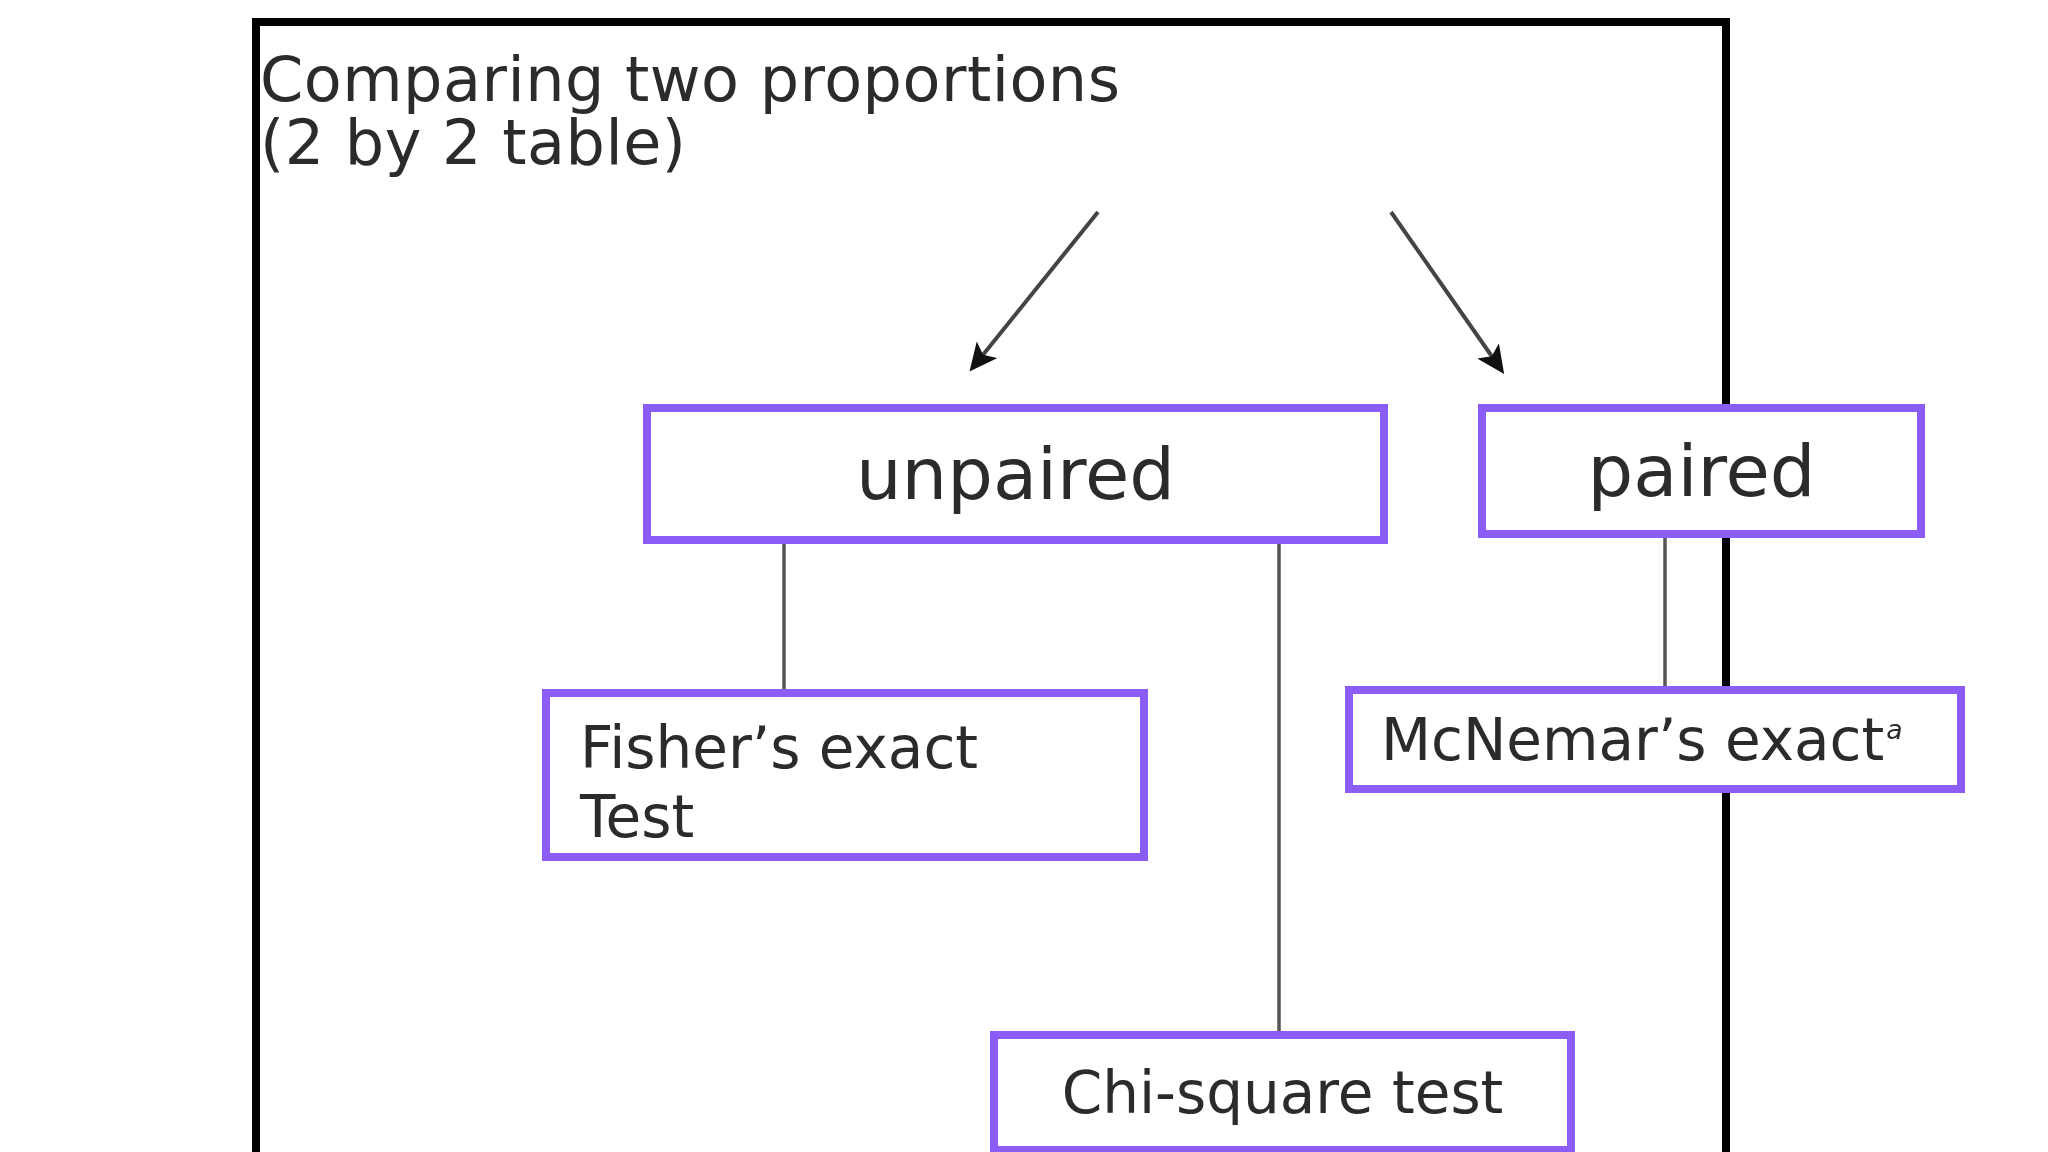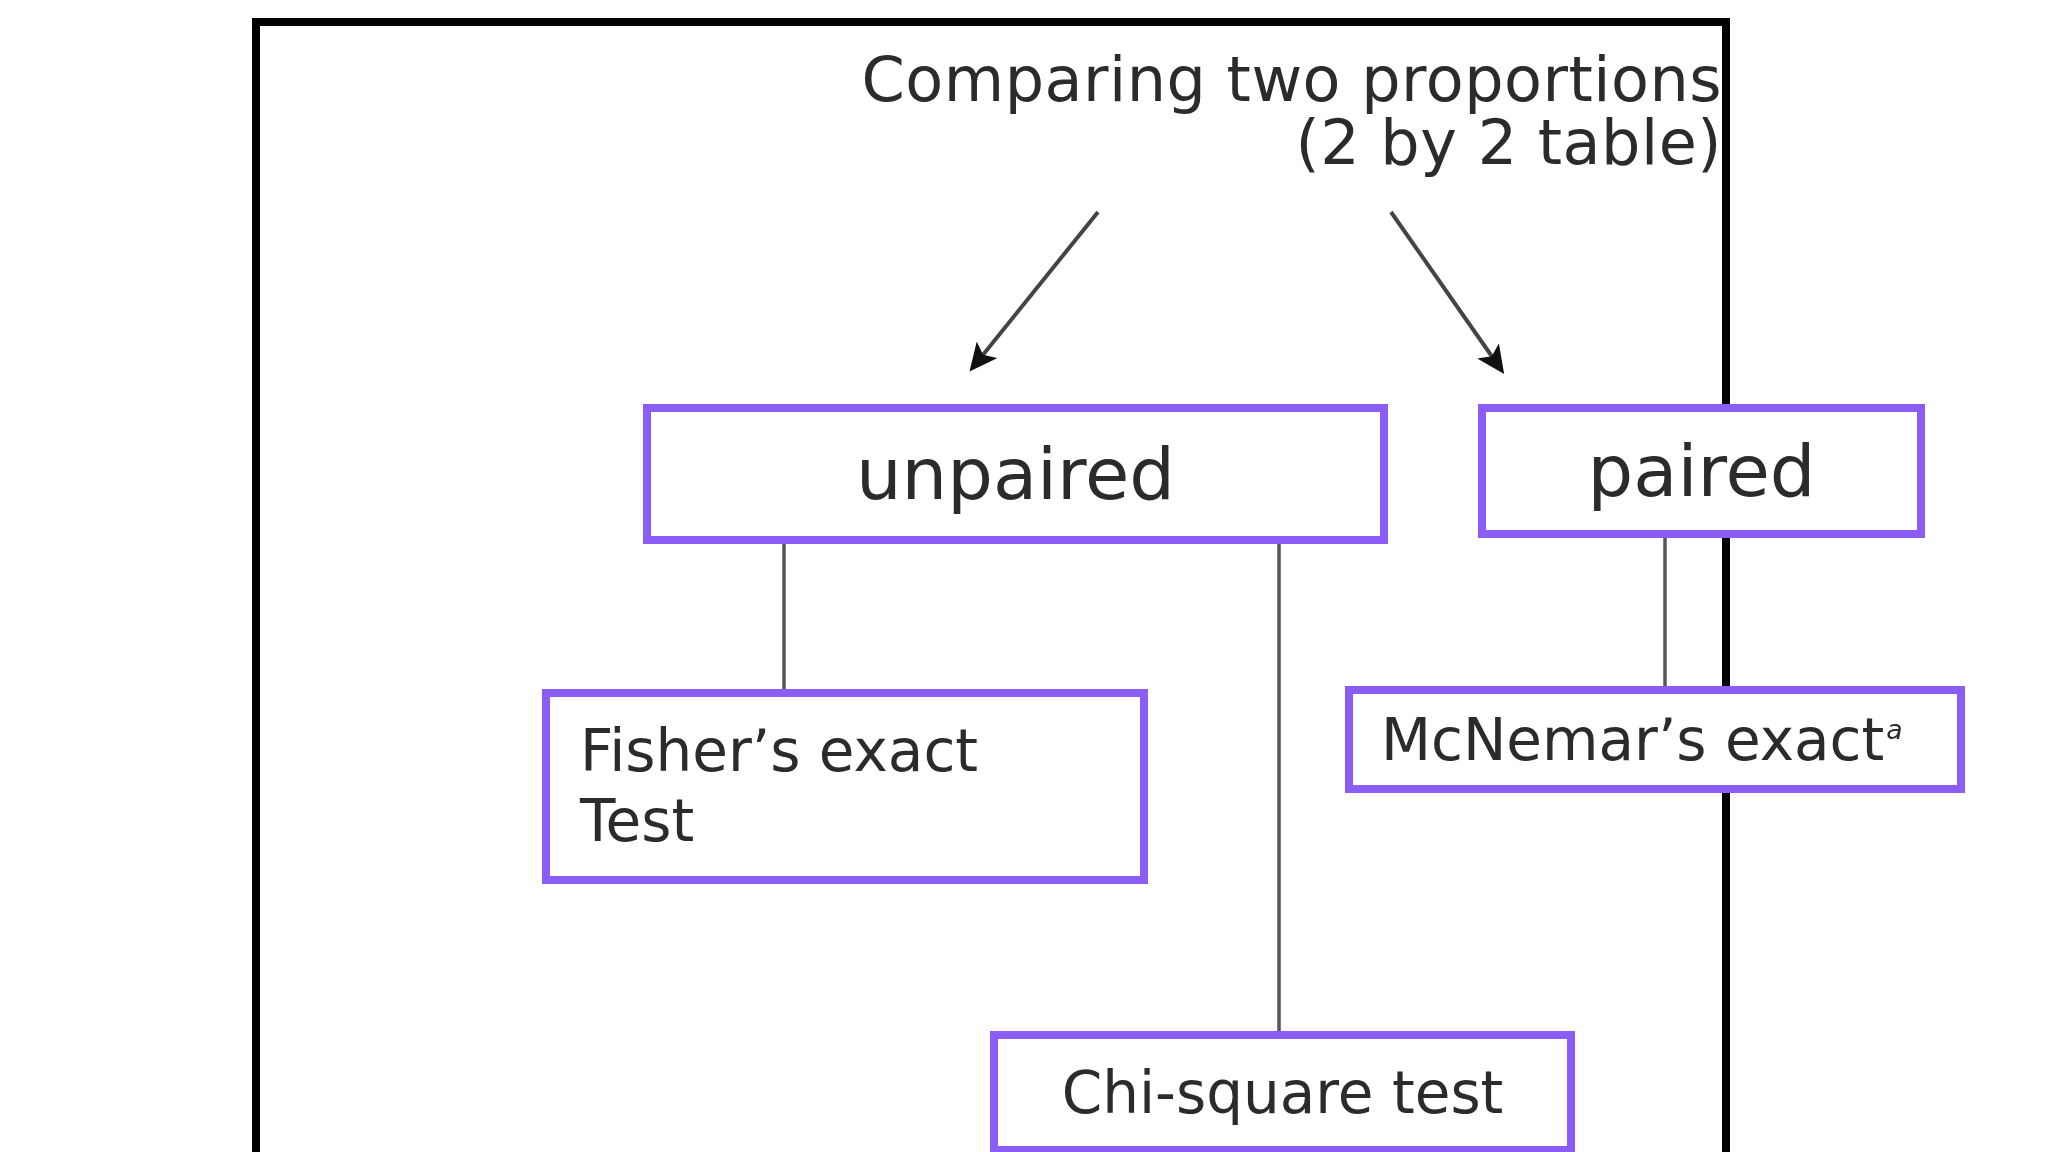--- a/index.html
+++ b/index.html
@@ -28,21 +28,21 @@
     box-sizing: border-box;
     background: #ffffff;
   }
 
   
   #title-block {
     position: absolute;
     left: 0;
     top: 22px;
     width: 1462px;
-    text-align: right;
+    text-align: left;
     color: #2b2b2b;
     font-size: 62px;
     line-height: 1.02;
     font-weight: 400;
     letter-spacing: 0.5px;
   }
   #title-block .tline { display: block; }
 
   
   .node {
@@ -68,25 +68,25 @@
     left: 383px;  top: 378px;  width: 745px;  height: 140px;
     justify-content: center;
     font-size: 72px;
   }
   #node-paired {
     left: 1218px; top: 378px;  width: 447px;  height: 134px;
     justify-content: center;
     font-size: 72px;
   }
   #node-fisher {
-    left: 282px;  top: 663px;  width: 606px;  height: 195px;
+    left: 282px;  top: 663px;  width: 606px;  height: 172px;
     padding-left: 30px;
     font-size: 58px;
     line-height: 1.22;
-    align-items: center;
+    align-items: flex-end;
   }
   #node-mcnemar {
     left: 1085px; top: 660px;  width: 620px;  height: 107px;
     padding-left: 28px;
     font-size: 58px;
   }
   #node-chisquare {
     left: 730px;  top: 1005px; width: 585px;  height: 123px;
     justify-content: center;
     font-size: 58px;

